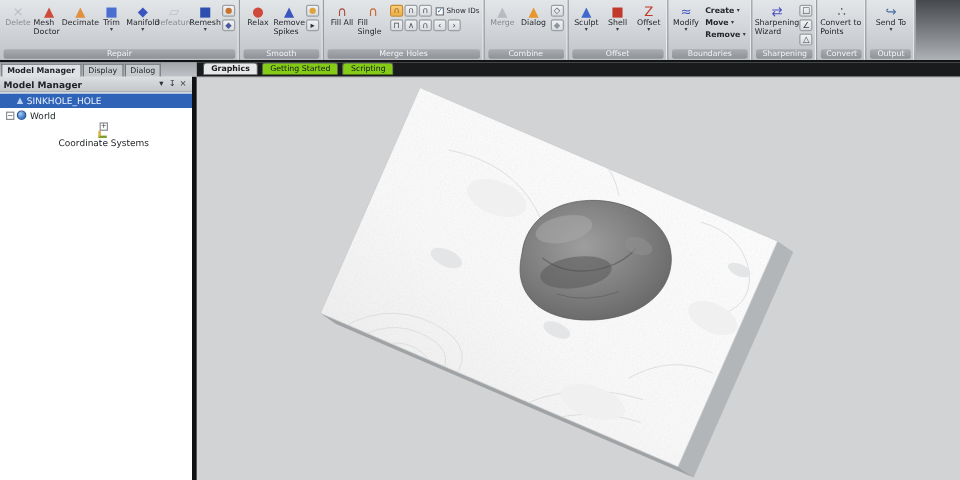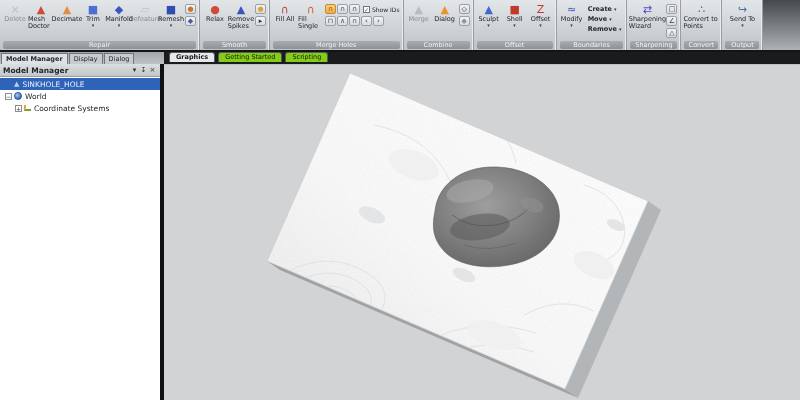--- a/index.html
+++ b/index.html
@@ -316,21 +316,21 @@
           <div class="trow selected" style="padding-left: 3px;">
             <span style="width: 11px; flex: 0 0 auto;"></span>
             <span class="tree-icon meshtri">▲</span>
             <span>SINKHOLE_HOLE</span>
           </div>
           <div class="trow" style="padding-left: 3px;">
             <span class="expander">−</span>
             <span class="tree-icon globe"></span>
             <span>World</span>
           </div>
-          <div class="trow" style="padding-left: 13px;">
+          <div class="trow" style="padding-left: 13px; flex-direction: column;">
             <span class="expander">+</span>
             <span class="tree-icon axes"></span>
             <span>Coordinate Systems</span>
           </div>
         </div>
     </div>
 
     <div class="divider"></div>
 
     <div class="viewport">

